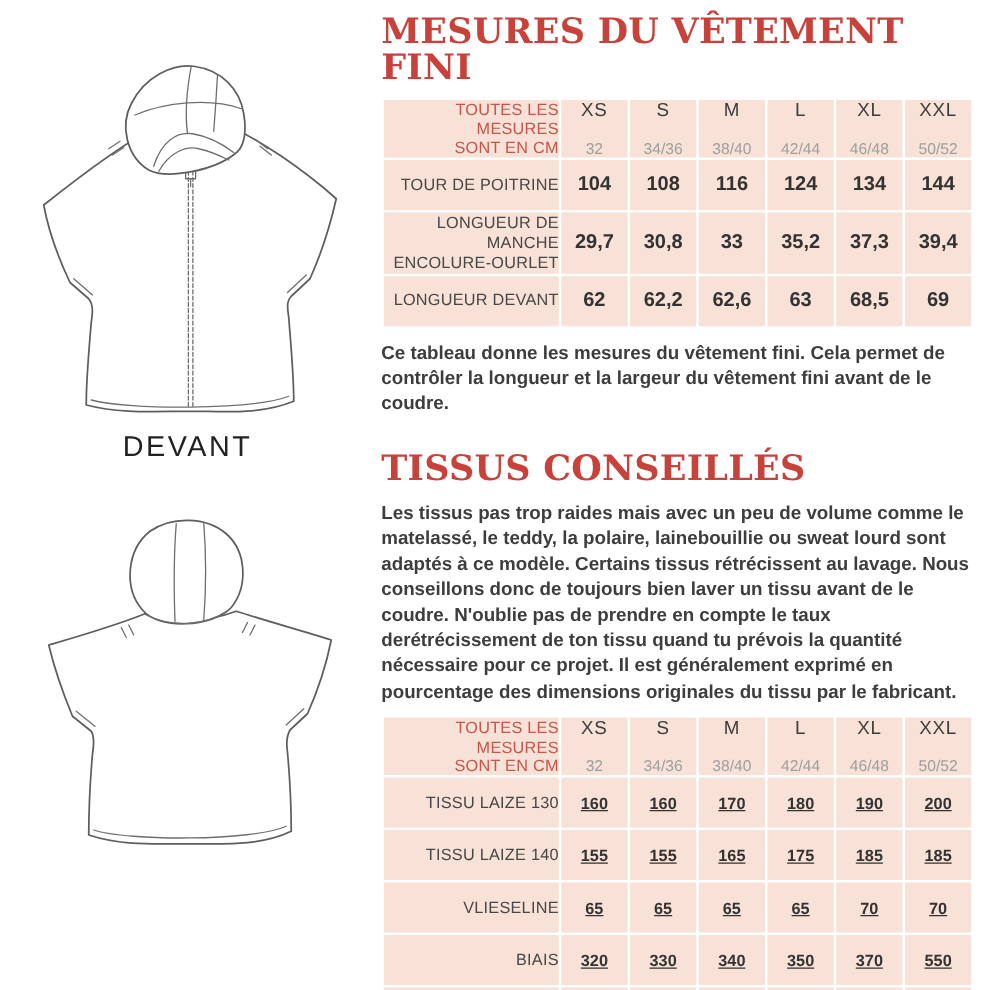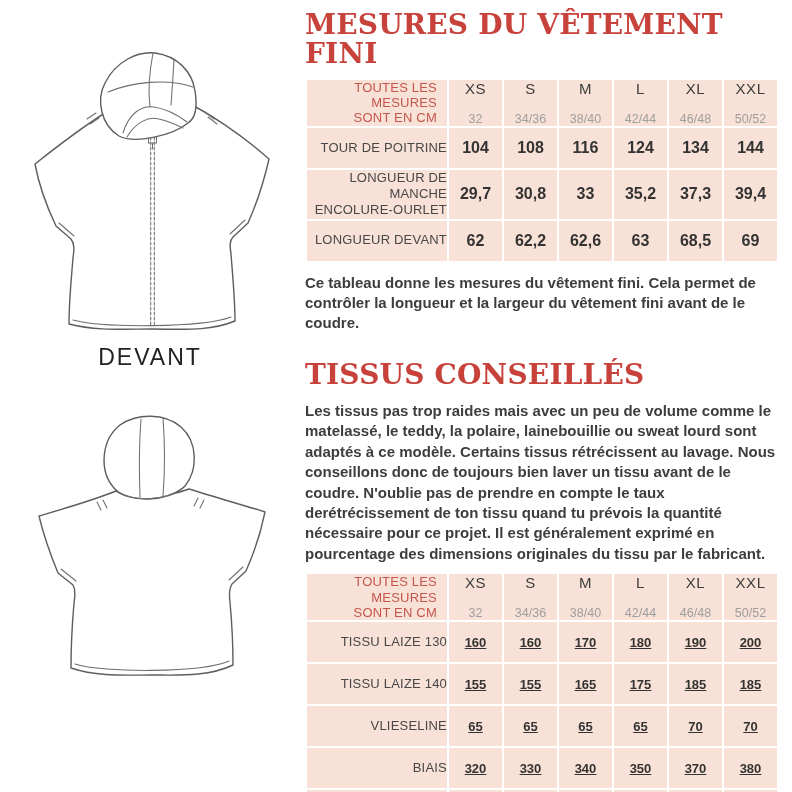--- a/index.html
+++ b/index.html
@@ -27,21 +27,21 @@
   p{font-size:15px;line-height:1.36;margin:10px 0 0 0;color:#3d3d3d;font-weight:bold;}
   p.fabrics{margin-top:12px;}
 
   table{border-collapse:separate;border-spacing:2px;width:100%;table-layout:fixed;}
   table.t1{margin-top:9px;}
   table.t2{margin-top:8px;}
   th,td{background:#f8e1d6;vertical-align:middle;text-align:center;padding:0;}
   .t1 thead tr{height:46px}.t1 tbody tr{height:40px}
   .t2 thead tr{height:46px}.t2 tbody tr{height:40px}
   .corner{color:#c5564d;font-size:13px;font-weight:normal;text-align:right;
-          padding-right:10px;white-space:pre-line;line-height:1.18;letter-spacing:0.2px;}
+          white-space:pre-line;line-height:1.18;letter-spacing:0.2px;}
   .size-name{font-size:15px;color:#3d3d3d;letter-spacing:0.6px;font-weight:normal;}
   .size-eu{font-size:12.5px;color:#9e9e9e;margin-top:15px;font-weight:normal;}
   .rowlabel{font-size:13px;color:#474747;text-align:right;padding-right:0;
             white-space:pre-line;line-height:1.25;letter-spacing:0.2px;}
   .val{font-size:16px;font-weight:bold;color:#333333;}
   .t2 .val{font-size:13px;text-decoration:underline;}
 </style>
 </head>
 <body>
 
@@ -250,21 +250,21 @@
         <td class="val">70</td>
         <td class="val">70</td>
       </tr>
       <tr>
         <td class="rowlabel">BIAIS</td>
         <td class="val">320</td>
         <td class="val">330</td>
         <td class="val">340</td>
         <td class="val">350</td>
         <td class="val">370</td>
-        <td class="val">380</td>
+        <td class="val">550</td>
       </tr>
       <tr>
         <td class="rowlabel">FERMETURE
 ÉCLAIR SÉPARABLE</td>
         <td class="val">60</td>
         <td class="val">60</td>
         <td class="val">60</td>
         <td class="val">60</td>
         <td class="val">65</td>
         <td class="val">65</td>

